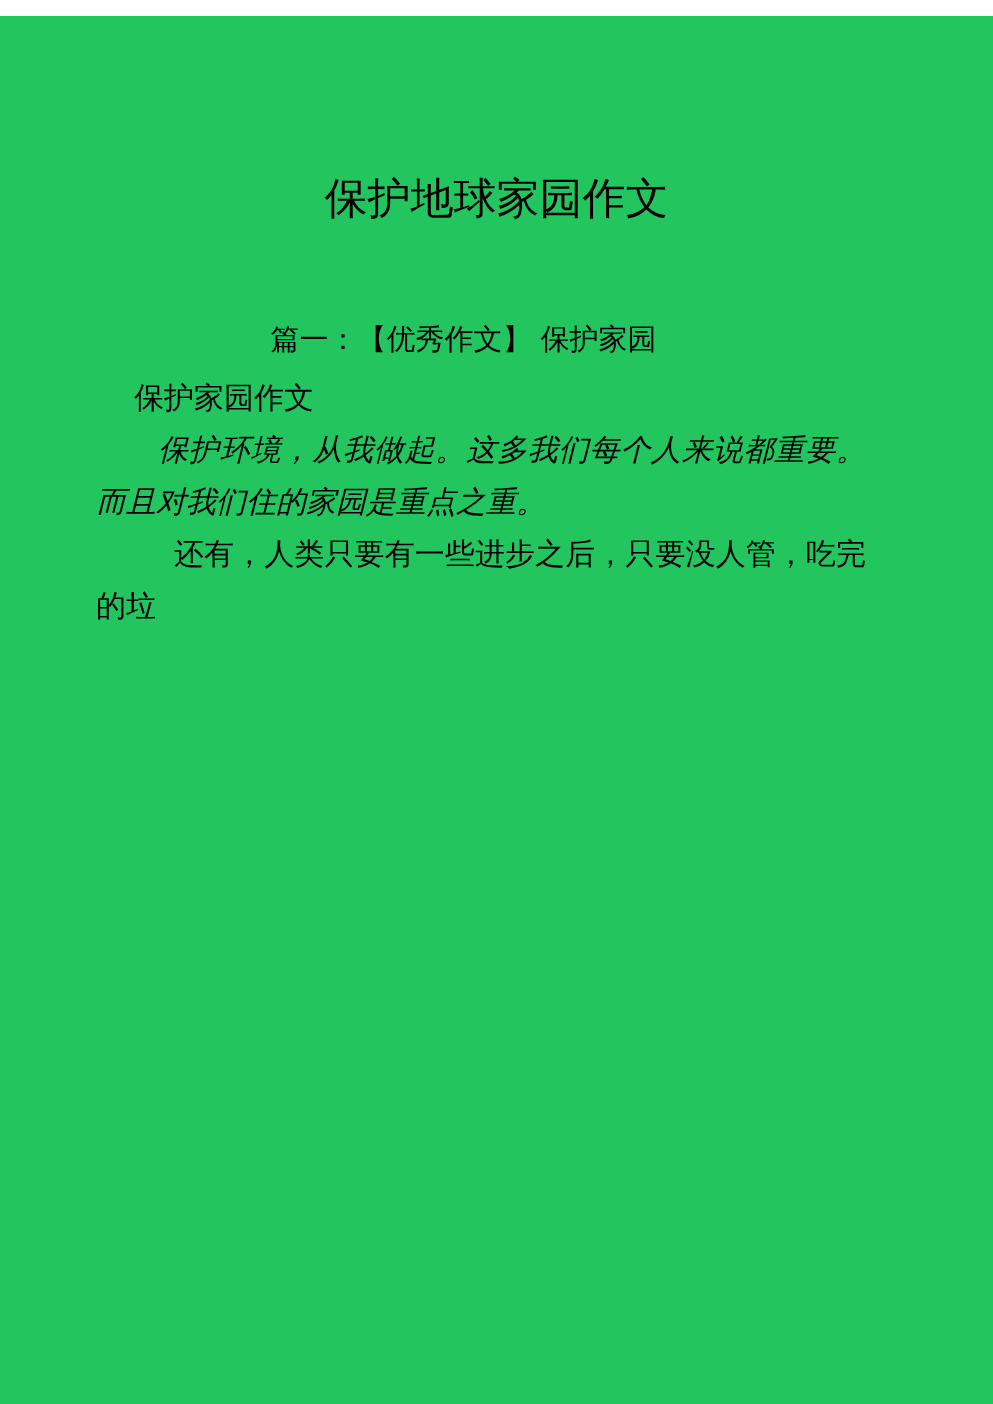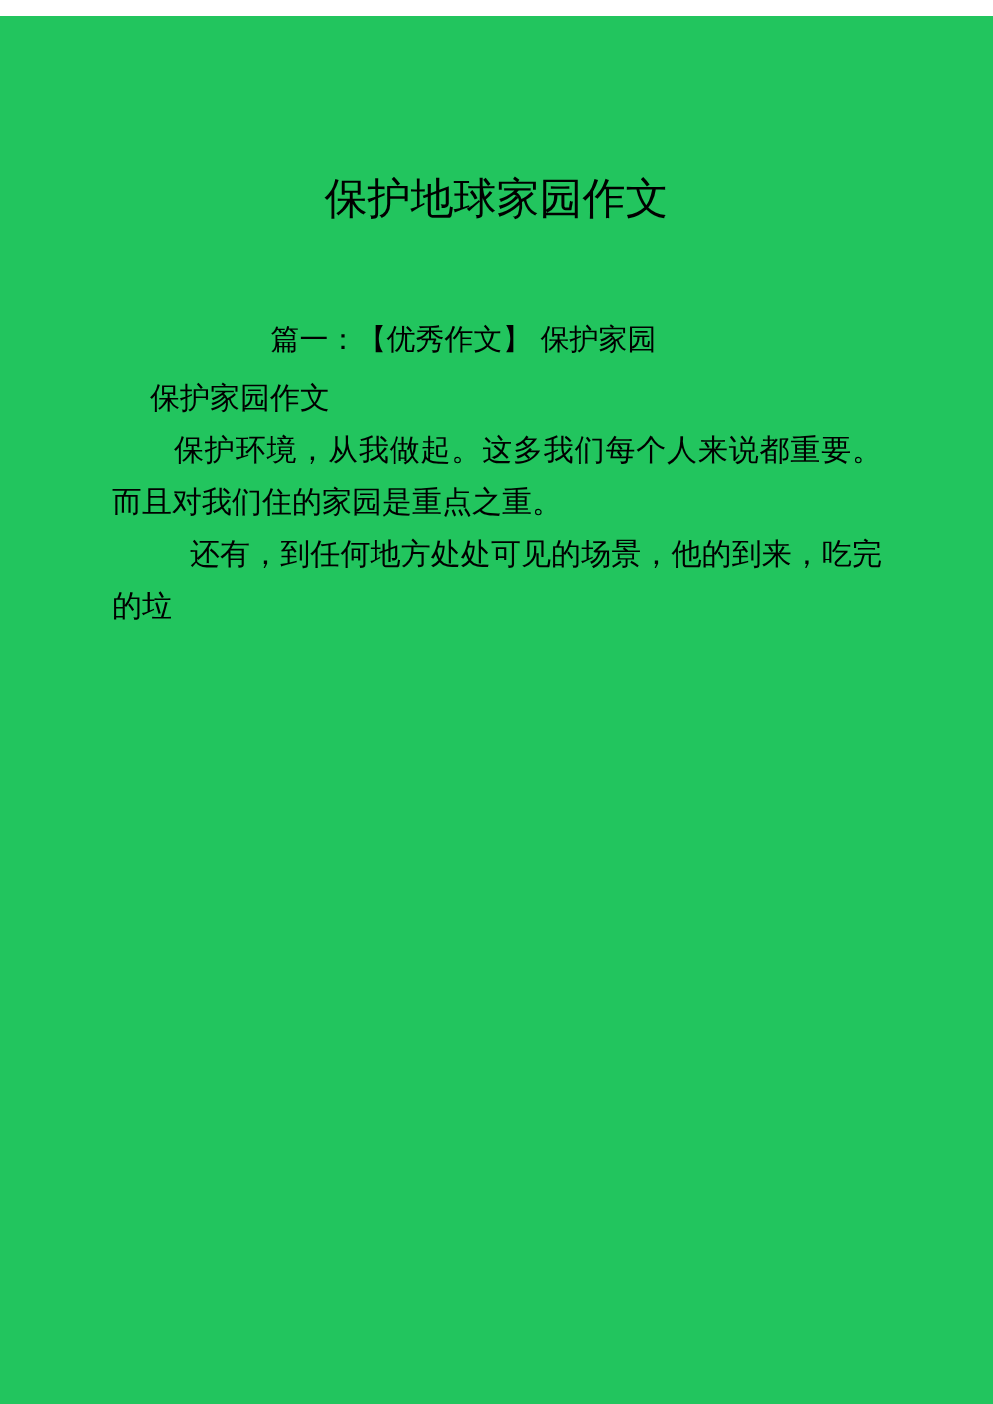--- a/index.html
+++ b/index.html
@@ -51,21 +51,21 @@
     text-align: center;
     font-size: 29px;
     line-height: 40px;
     font-weight: 400;
     white-space: nowrap;
   }
 
   
   .body-block {
     position: absolute;
-    left: 112px;
+    left: 96px;
     top: 356px;
     width: 770px;
   }
 
   .para {
     margin: 0;
     font-size: 30px;
     line-height: 52px;
     text-align: justify;
     text-justify: inter-ideograph;
@@ -78,20 +78,21 @@
     padding-left: 38px;   
     text-align: left;
   }
 
   .para.indent-1 {
     text-indent: 38px;
   }
 
   .para.indent-2 {
     text-indent: 62px;
+    font-style: italic;
   }
 
   .para.indent-3 {
     text-indent: 78px;
   }
 </style>
 </head>
 <body>
 
 <div class="page">
@@ -101,17 +102,17 @@
   <div class="doc-subtitle">篇一：【优秀作文】 保护家园</div>
 
   <div class="body-block">
 
     <p class="para lead">保护家园作文</p>
 
     <p class="para indent-2">保护环境，从我做起。这多我们每个人来说都重要。而且对我们住的家园是重点之重。</p>
 
 
 
-    <p class="para indent-3">还有，到任何地方处处可见的场景，他的到来，吃完的垃</p>
+    <p class="para indent-3">还有，人类只要有一些进步之后，只要没人管，吃完的垃</p>
 
   </div>
 
 </div>
 
 </body></html>

